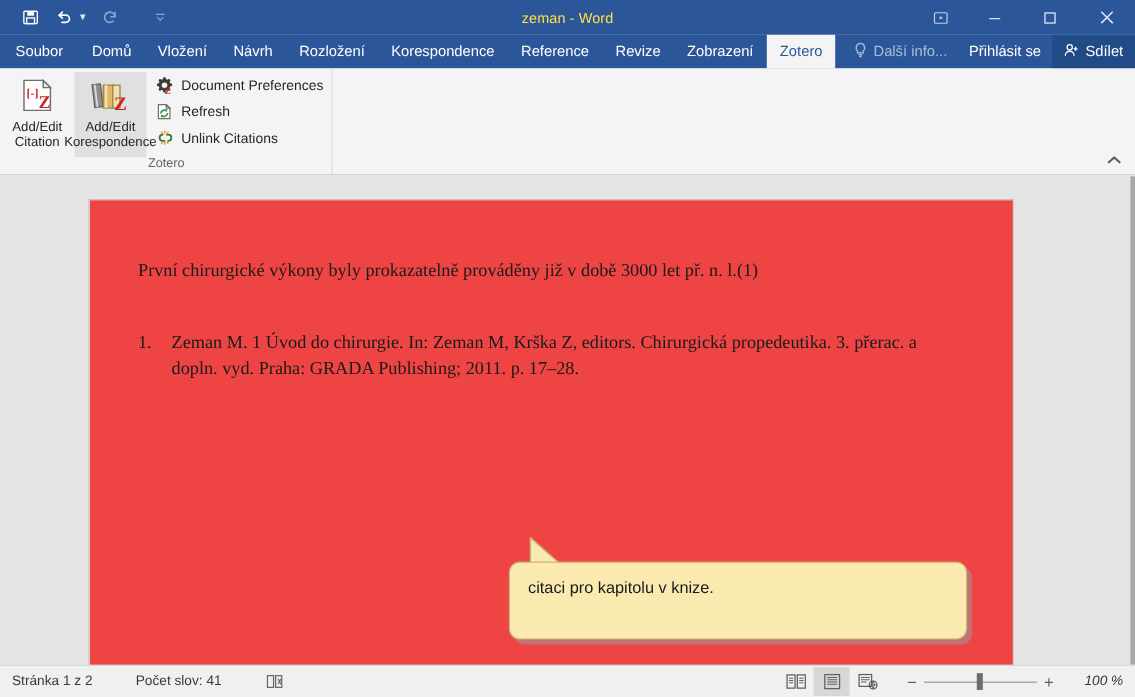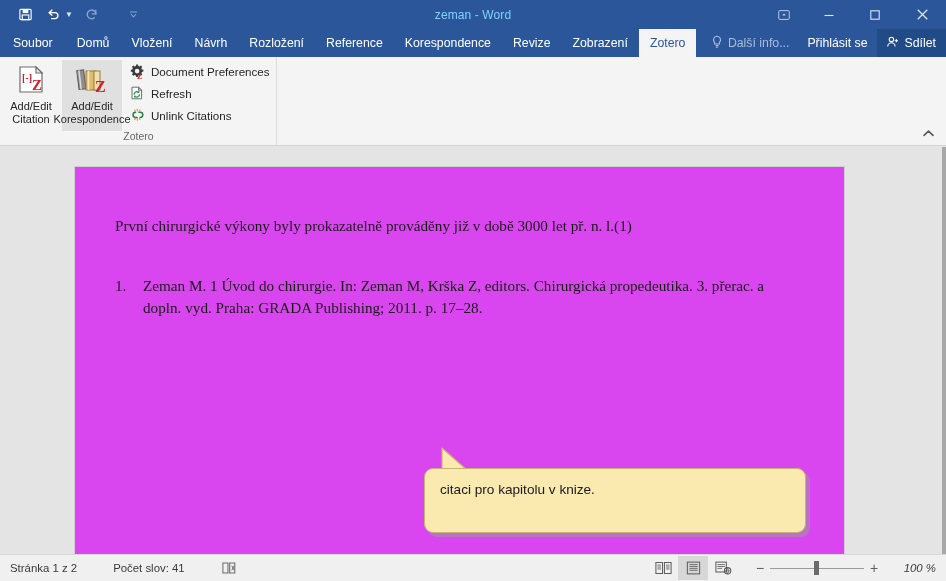--- a/index.html
+++ b/index.html
@@ -25,21 +25,21 @@
   }
   .qat-btn svg { display: block; }
   .qat-btn.dim { color: #8aa4ca; }
   .qat-caret {
     color: #dce6f3; font-size: 8px; margin-left: -3px; margin-right: 4px;
     line-height: 1;
   }
   .title-text {
     position: absolute; left: 0; right: 0; top: 0; height: 29px;
     display: flex; align-items: center; justify-content: center;
-    color: #7dd3fc; font-size: 12px; letter-spacing: .1px;
+    color: #fde047; font-size: 12px; letter-spacing: .1px;
     pointer-events: none;
   }
   .wincontrols {
     position: absolute; right: 0; top: 0; height: 29px;
     display: flex; align-items: center;
   }
   .wc {
     width: 46px; height: 29px;
     display: flex; align-items: center; justify-content: center;
     color: #dbe4f0;
@@ -122,21 +122,21 @@
   }
 
   
   .docarea {
     position: absolute; left: 0; top: 147px; width: 946px; height: 407px;
     background: #e4e4e4;
   }
   .page {
     position: absolute; left: 74px; top: 19px;
     width: 771px; height: 400px;
-    background: #d946ef;
+    background: #ef4444;
     border: 1px solid #d0d0d0;
     box-shadow: 0 0 0 0 rgba(0,0,0,0);
   }
   .para {
     position: absolute; left: 40px; top: 49px; width: 700px;
     font-family: "Liberation Serif", serif;
     font-size: 15.2px; color: #1a1a1a; line-height: 19px;
   }
   .biblist {
     position: absolute; left: 40px; top: 108px; width: 680px;
@@ -276,22 +276,22 @@
       </div>
     </div>
   </div>
 
   <div class="tabstrip">
     <div class="tab first">Soubor</div>
     <div class="tab">Domů</div>
     <div class="tab">Vložení</div>
     <div class="tab">Návrh</div>
     <div class="tab">Rozložení</div>
+    <div class="tab">Korespondence</div>
     <div class="tab">Reference</div>
-    <div class="tab">Korespondence</div>
     <div class="tab">Revize</div>
     <div class="tab">Zobrazení</div>
     <div class="tab active">Zotero</div>
 
     <div class="tabstrip-right">
       <div class="tellme">
         <span>
           <svg width="12" height="14" viewBox="0 0 12 14" fill="none" stroke="currentColor" stroke-width="1.1">
             <path d="M6 1.2 A3.6 3.6 0 0 0 3.6 7.4 V9 h4.8 V7.4 A3.6 3.6 0 0 0 6 1.2 Z"></path>
             <path d="M4.5 10.6 h3 M5 12.2 h2"></path>

